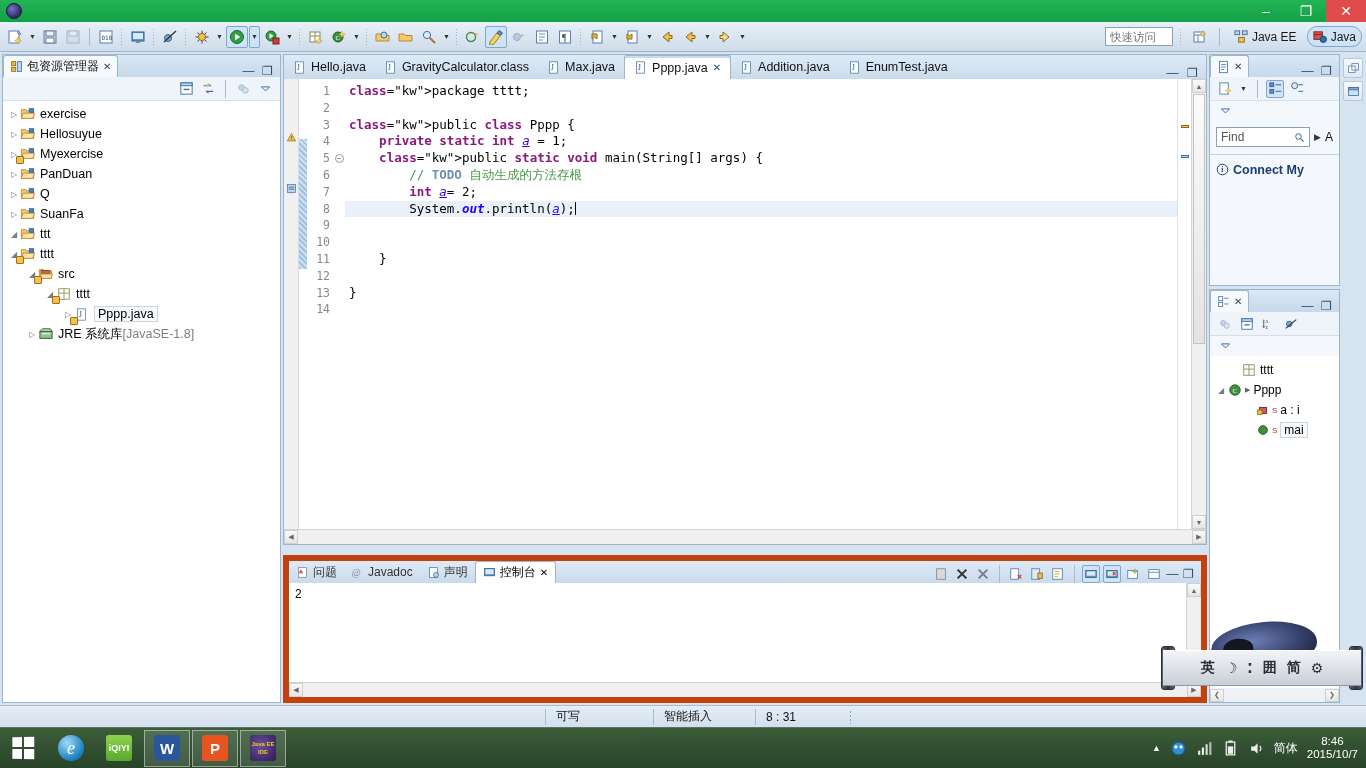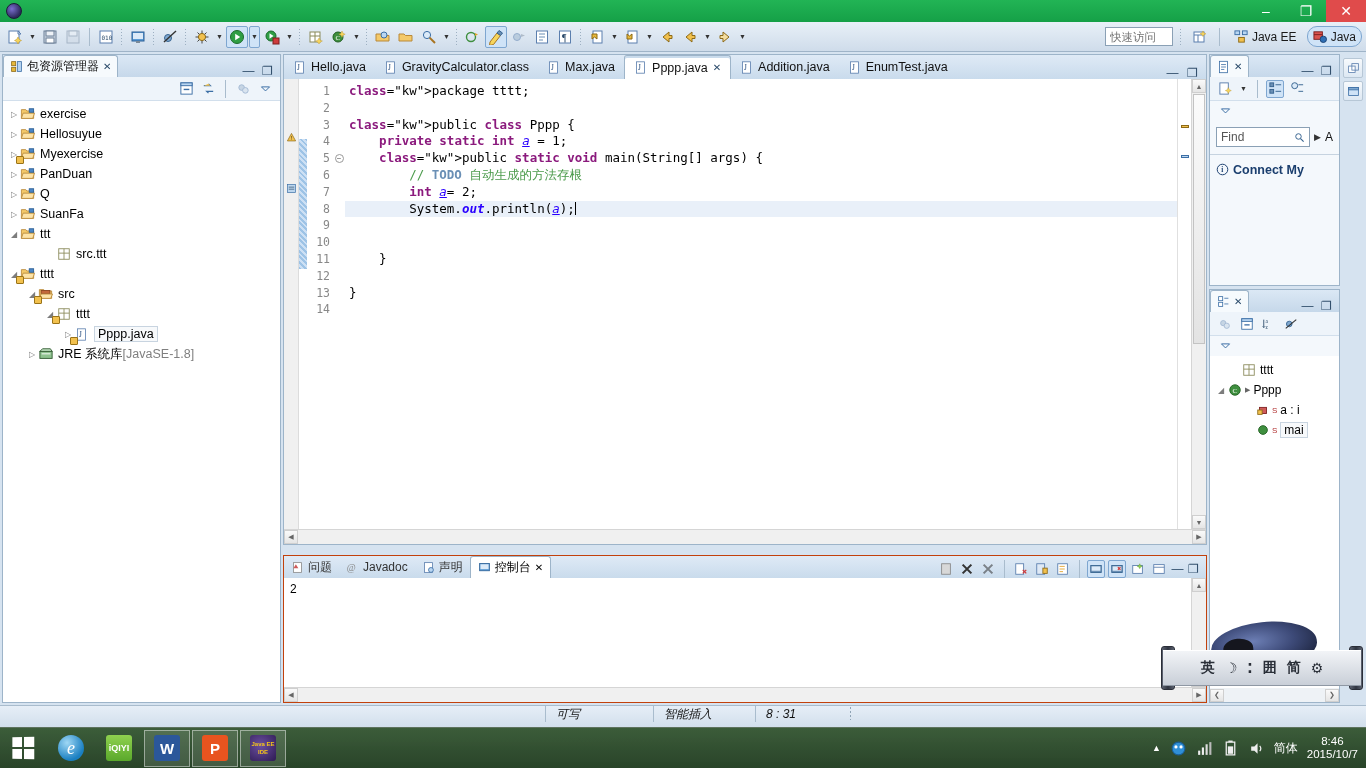--- a/index.html
+++ b/index.html
@@ -129,21 +129,21 @@
   .ov-mark{position:absolute;right:2px;width:8px;height:3px;}
   .editor-vscroll{width:15px;background:#f0f0f0;border-left:1px solid #d5d5d5;
     display:flex;flex-direction:column;}
   .sb-btn{height:14px;display:flex;align-items:center;justify-content:center;font-size:7px;color:#666;
     background:linear-gradient(#fafafa,#e5e5e5);border:1px solid #cfcfcf;}
   .sb-thumb{background:linear-gradient(#fbfbfb,#e3e3e3);border:1px solid #c3c3c3;margin:1px;}
   .editor-hscroll{height:15px;background:#f0f0f0;border-top:1px solid #d5d5d5;display:flex;}
   .hsb-btn{width:14px;display:flex;align-items:center;justify-content:center;font-size:7px;color:#666;
     background:linear-gradient(#fafafa,#e5e5e5);border:1px solid #cfcfcf;}
   
-  #console-view{height:148px;margin-top:10px;border:1px solid #c2410c;background:#f4f8fc;
+  #console-view{height:148px;margin-top:10px;border:6px solid #c2410c;background:#f4f8fc;
     display:flex;flex-direction:column;}
   .ctabs{height:22px;display:flex;align-items:flex-end;
     background:linear-gradient(to bottom,#dfeaf6,#c9dbec);}
   .ctab{display:flex;align-items:center;gap:4px;height:22px;padding:0 7px;font-size:12px;color:#333;}
   .ctab.active{background:#fff;border:1px solid #9db4c9;border-bottom:none;color:#000;
     border-top-left-radius:3px;border-top-right-radius:3px;}
   .ctabs-tools{margin-left:auto;display:flex;align-items:center;gap:3px;padding-right:6px;}
   .console-head{font-size:12px;color:#111;padding:3px 5px;background:#fff;border-bottom:1px solid #e6e6e6;}
   .console-body{flex:1;background:#fff;display:flex;min-height:0;}
   .console-out{flex:1;padding:4px 6px;font-size:12px;color:#000;
@@ -162,21 +162,21 @@
   .lnk{color:#2a5db0;text-decoration:underline;}
   .outline-body{flex:1;background:#fff;overflow:hidden;padding-top:4px;font-size:12px;}
   .ov-hscroll{height:14px;background:#eef2f6;display:flex;align-items:center;}
   
   #far-right{width:22px;margin:2px 2px 2px 0;display:flex;flex-direction:column;gap:3px;
     align-items:center;padding-top:4px;}
   .fr-btn{width:20px;height:20px;display:flex;align-items:center;justify-content:center;
     border:1px solid #b7c7d6;background:linear-gradient(#f7fafd,#dde8f3);border-radius:2px;}
   
   .statusbar{height:22px;background:linear-gradient(to bottom,#e6eef7,#d2dfec);
-    border-top:1px solid #a9bccd;display:flex;font-size:12px;color:#111;font-style:italic;}
+    border-top:1px solid #a9bccd;display:flex;align-items:center;font-size:12px;color:#111;}
   .sb-cell{padding:0 10px;height:16px;display:flex;align-items:center;border-left:1px solid #a9bccd;}
   .sb-grip{width:4px;height:14px;margin-left:8px;
     background-image:radial-gradient(#8fa3b5 .8px,transparent .9px);background-size:3px 4px;}
   
   #ime-bar{position:absolute;left:1163px;top:628px;width:198px;height:60px;z-index:30;}
   .ime-scroll{position:absolute;left:0;top:22px;width:198px;height:36px;
     background:linear-gradient(to bottom,#f2f4f7,#c9cfd8);
     border-top:1px solid #fff;border-bottom:1px solid #8f98a4;
     display:flex;align-items:center;justify-content:center;gap:10px;}
   .ime-roll{position:absolute;top:18px;width:14px;height:44px;border-radius:3px;
@@ -547,31 +547,20 @@
           <div class="trow" style="padding-left: 6px;">
             <span class="tw">◢</span>
             <span class="ticon" style="position: relative;">
               <svg width="15" height="14" viewBox="0 0 16 16">
                 <path d="M1 13V3h5l1.3 1.5H15V13z" fill="#f4c969" stroke="#b9893a"></path>
                 <path d="M1 13l2-6h13l-2 6z" fill="#fde3a7" stroke="#b9893a"></path>
                 <rect x="10" y="2" width="5" height="4" fill="#4b86c7" stroke="#2a5f96"></rect>
               </svg>
             </span>
             <span class="tlabel" style="margin-left: 4px;">ttt</span>
-          </div>
-          <div class="trow" style="padding-left: 42px;">
-            <span class="tw"></span>
-            <span class="ticon" style="position: relative;">
-              <svg width="14" height="14" viewBox="0 0 16 16">
-                <rect x="2" y="2" width="12" height="12" fill="#fff" stroke="#8a8a5a"></rect>
-                <line x1="2" y1="7" x2="14" y2="7" stroke="#8a8a5a"></line>
-                <line x1="8" y1="2" x2="8" y2="14" stroke="#8a8a5a"></line>
-              </svg>
-            </span>
-            <span class="tlabel" style="margin-left: 4px;">src.ttt</span>
           </div>
           <div class="trow" style="padding-left: 6px;">
             <span class="tw">◢</span>
             <span class="ticon" style="position: relative;">
               <svg width="15" height="14" viewBox="0 0 16 16">
                 <path d="M1 13V3h5l1.3 1.5H15V13z" fill="#f4c969" stroke="#b9893a"></path>
                 <path d="M1 13l2-6h13l-2 6z" fill="#fde3a7" stroke="#b9893a"></path>
                 <rect x="10" y="2" width="5" height="4" fill="#4b86c7" stroke="#2a5f96"></rect>
               </svg>
               <span class="warn-badge"></span>

